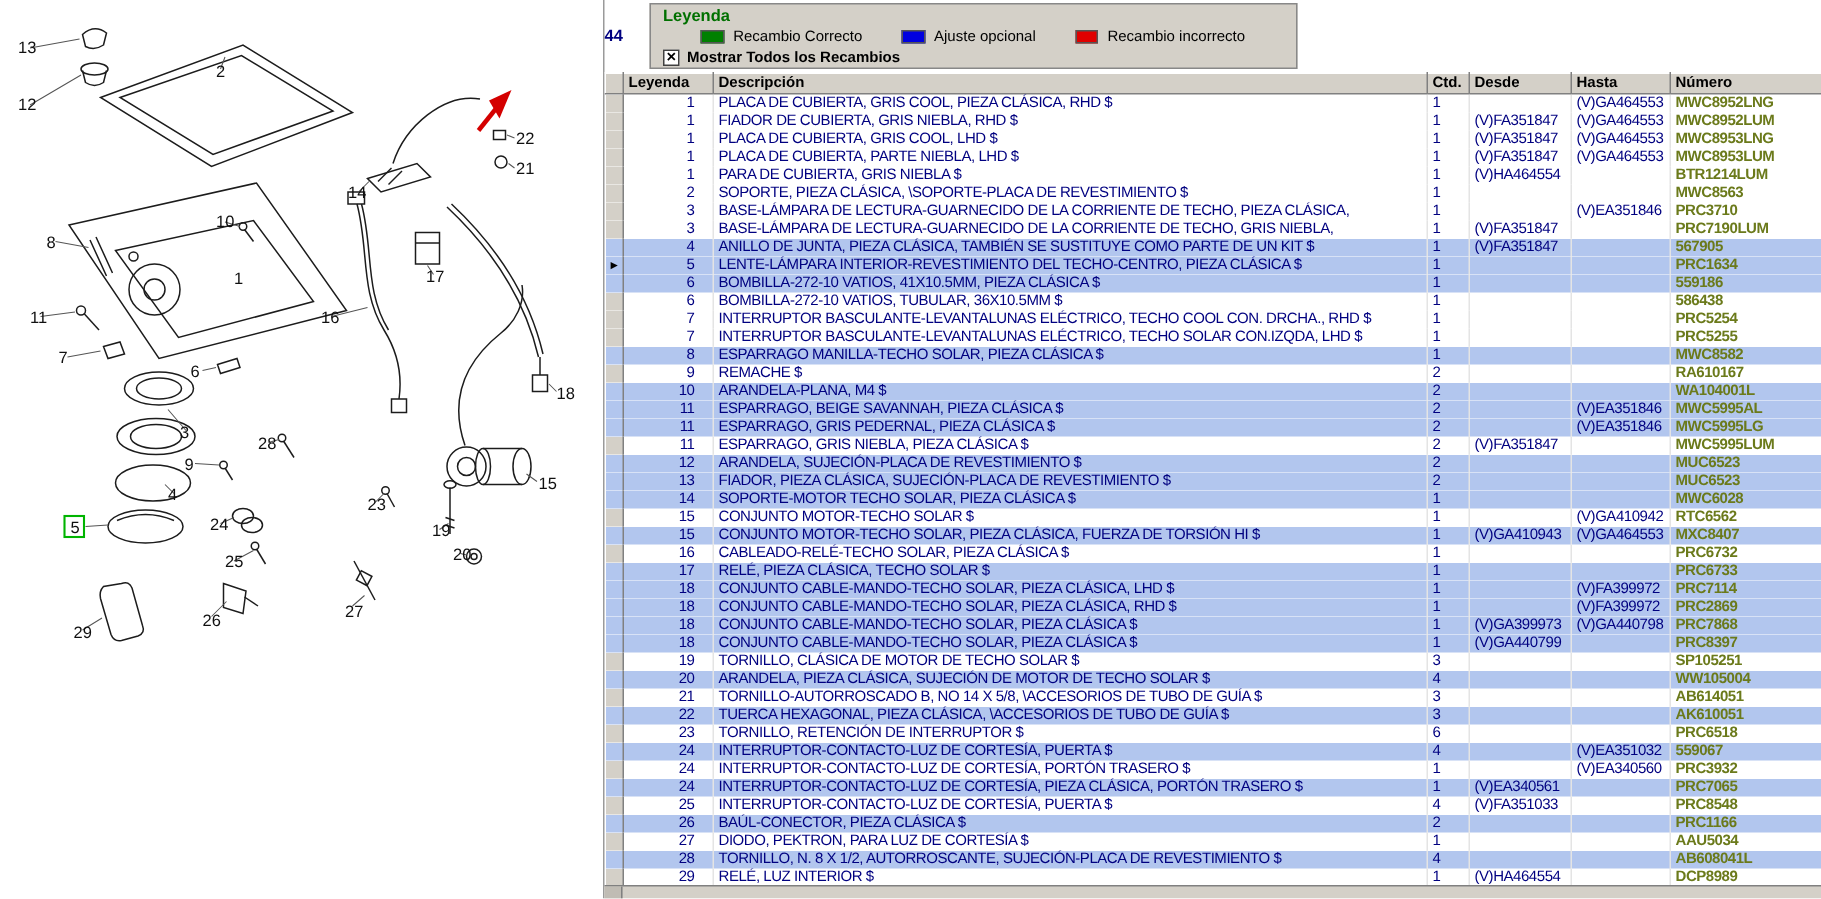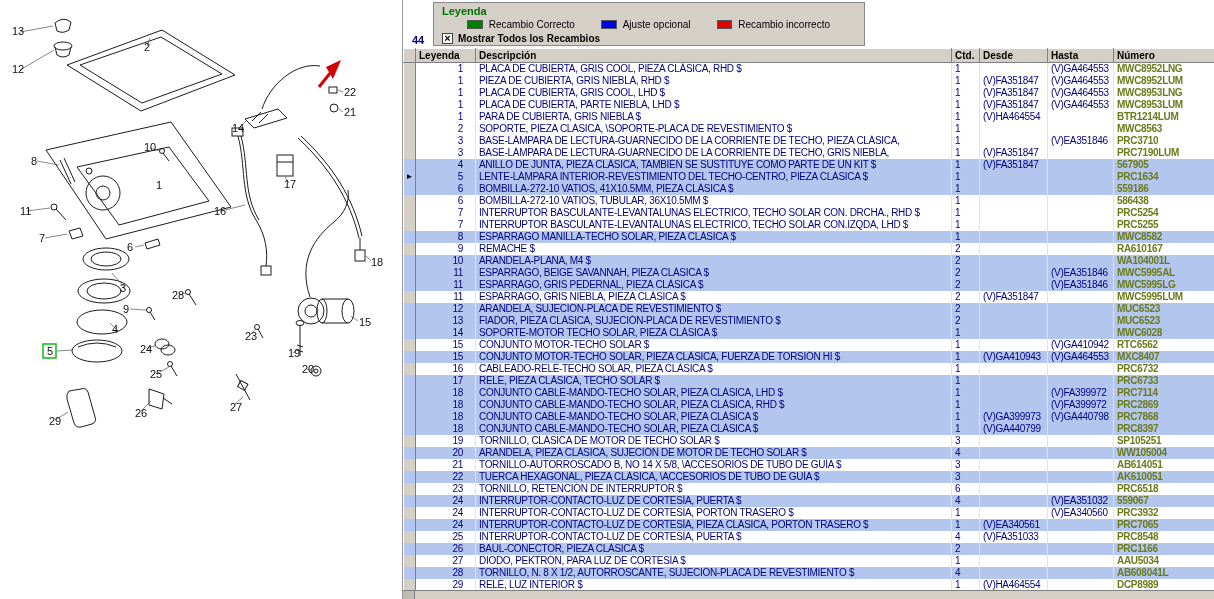--- a/index.html
+++ b/index.html
@@ -12,21 +12,21 @@
   .diagram-panel { width:402px; min-width:402px; height:599px; background:#fff; }
   .sketch { stroke:#1c1c1c; fill:none; stroke-width:1; }
   .leaders { stroke:#555; stroke-width:0.7; fill:none; }
   text.callout { font:11px "Liberation Sans", sans-serif; fill:#101010; }
   .sel-box { fill:none; stroke:#00b400; stroke-width:1.4; }
 
   
   .parts-panel { width:812px; display:flex; flex-direction:column; background:#fff;
                  border-left:1px solid #9a9a9a; }
   .top-bar { height:48px; display:flex; }
-  .row-count { width:30px; padding-top:34px; text-align:center; color:#000080;
+  .row-count { width:30px; padding-top:18px; color:#000080;
                font-size:11px; font-weight:bold; }
   .legend-box { margin-top:2px; width:432px; height:44px; background:#d4d0c8;
                 border:1px solid #888; padding:2px 8px 1px; }
   .legend-title { font-size:11px; font-weight:bold; color:#007000; line-height:12px; }
   .legend-items { display:flex; align-items:center; margin-top:1px; height:12px;padding-left:25px; }
   .swatch { width:22px; height:9px; border:1px solid #555; display:inline-block; margin-right:6px; }
   .legend-label { font-size:10px; color:#000; margin-right:26px; white-space:nowrap; }
   .checkbox-row { display:flex; align-items:center; gap:5px; margin-top:2px; height:12px; }
   .checkbox { width:11px; height:11px; background:#fff; border:1px solid #404040;
               font-size:11px; line-height:9px; text-align:center; color:#000; font-weight:bold; }
@@ -217,21 +217,21 @@
     <td class="c-ley">1</td>
     <td class="c-desc">PLACA DE CUBIERTA, GRIS COOL, PIEZA CLÁSICA, RHD $</td>
     <td class="c-ctd">1</td>
     <td class="c-desde"></td>
     <td class="c-hasta">(V)GA464553</td>
     <td class="c-num">MWC8952LNG</td>
   </tr>
             <tr class="part-row">
     <td class="gutter"></td>
     <td class="c-ley">1</td>
-    <td class="c-desc">PIEZA DE CUBIERTA, GRIS NIEBLA, RHD $</td>
+    <td class="c-desc">FIADOR DE CUBIERTA, GRIS NIEBLA, RHD $</td>
     <td class="c-ctd">1</td>
     <td class="c-desde">(V)FA351847</td>
     <td class="c-hasta">(V)GA464553</td>
     <td class="c-num">MWC8952LUM</td>
   </tr>
             <tr class="part-row">
     <td class="gutter"></td>
     <td class="c-ley">1</td>
     <td class="c-desc">PLACA DE CUBIERTA, GRIS COOL, LHD $</td>
     <td class="c-ctd">1</td>
@@ -316,21 +316,21 @@
     <td class="c-ley">6</td>
     <td class="c-desc">BOMBILLA-272-10 VATIOS, TUBULAR, 36X10.5MM $</td>
     <td class="c-ctd">1</td>
     <td class="c-desde"></td>
     <td class="c-hasta"></td>
     <td class="c-num">586438</td>
   </tr>
             <tr class="part-row">
     <td class="gutter"></td>
     <td class="c-ley">7</td>
-    <td class="c-desc">INTERRUPTOR BASCULANTE-LEVANTALUNAS ELÉCTRICO, TECHO SOLAR CON. DRCHA., RHD $</td>
+    <td class="c-desc">INTERRUPTOR BASCULANTE-LEVANTALUNAS ELÉCTRICO, TECHO COOL CON. DRCHA., RHD $</td>
     <td class="c-ctd">1</td>
     <td class="c-desde"></td>
     <td class="c-hasta"></td>
     <td class="c-num">PRC5254</td>
   </tr>
             <tr class="part-row">
     <td class="gutter"></td>
     <td class="c-ley">7</td>
     <td class="c-desc">INTERRUPTOR BASCULANTE-LEVANTALUNAS ELÉCTRICO, TECHO SOLAR CON.IZQDA, LHD $</td>
     <td class="c-ctd">1</td>

